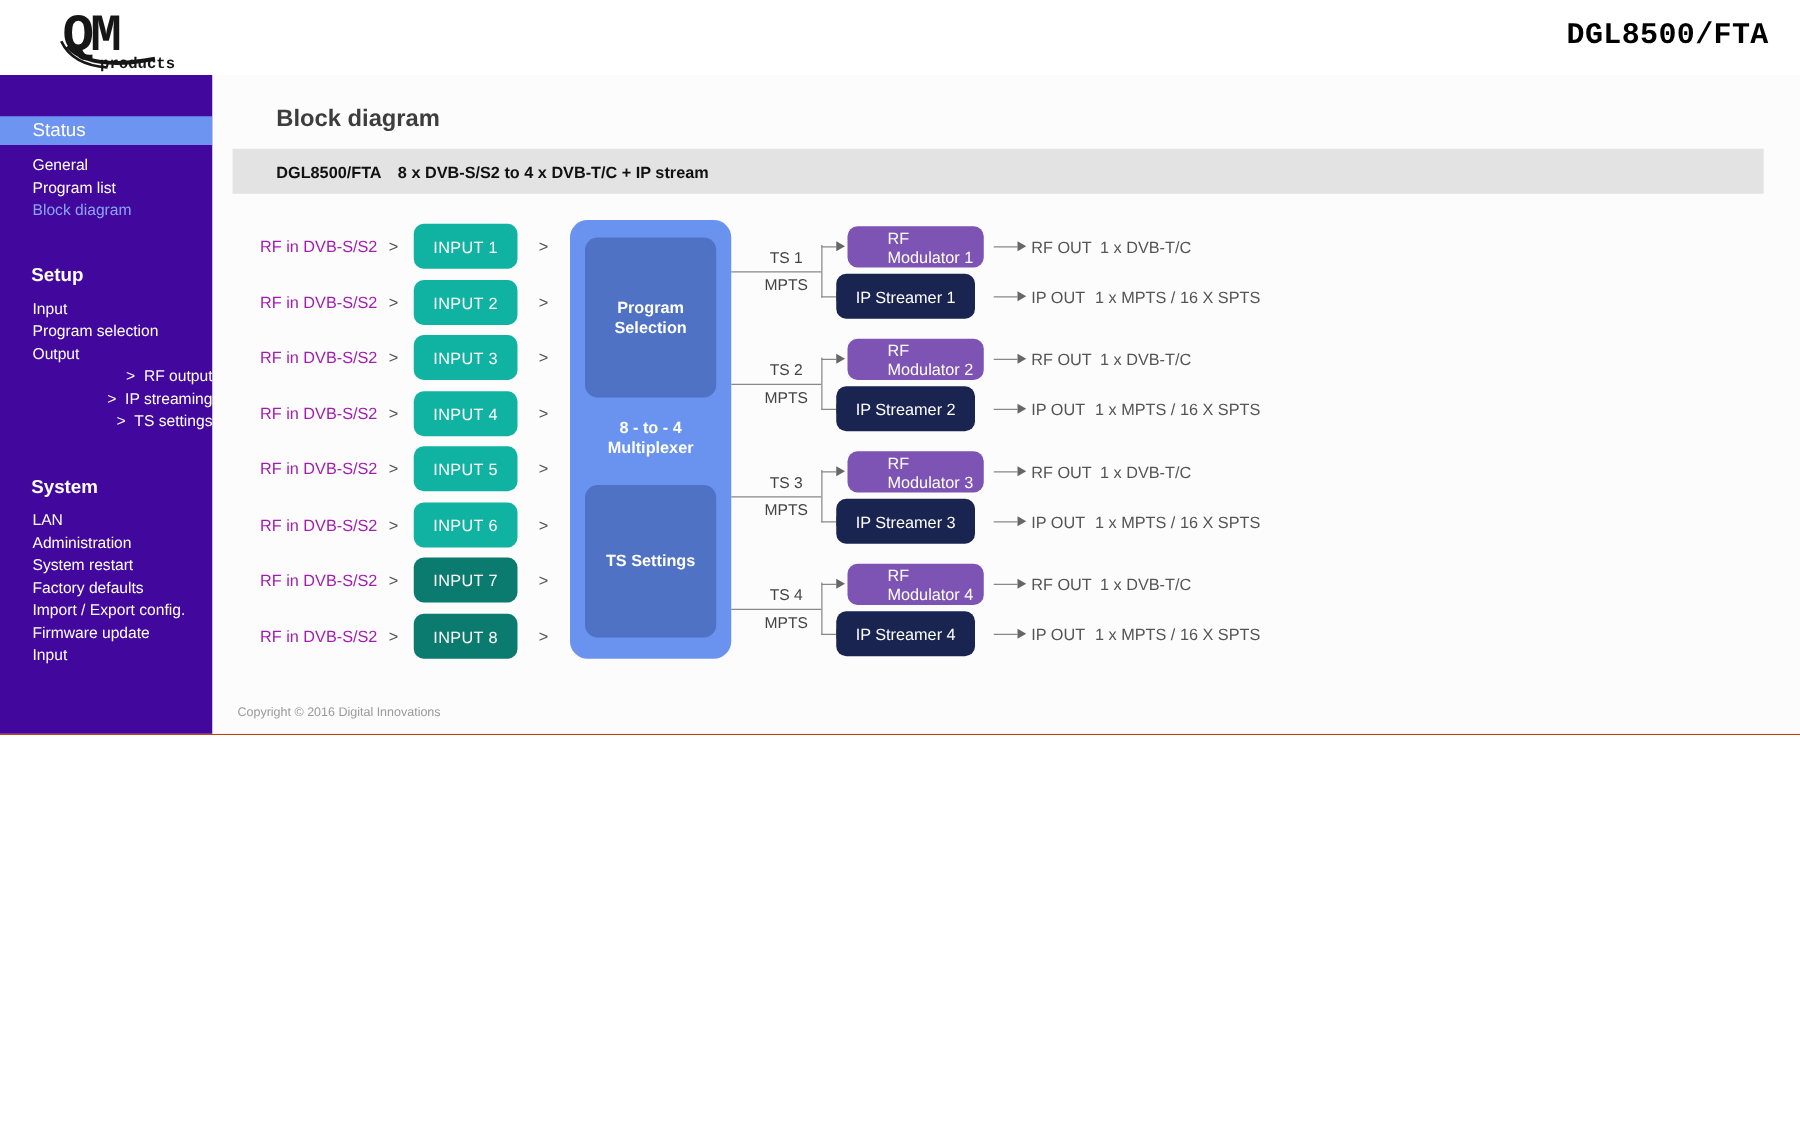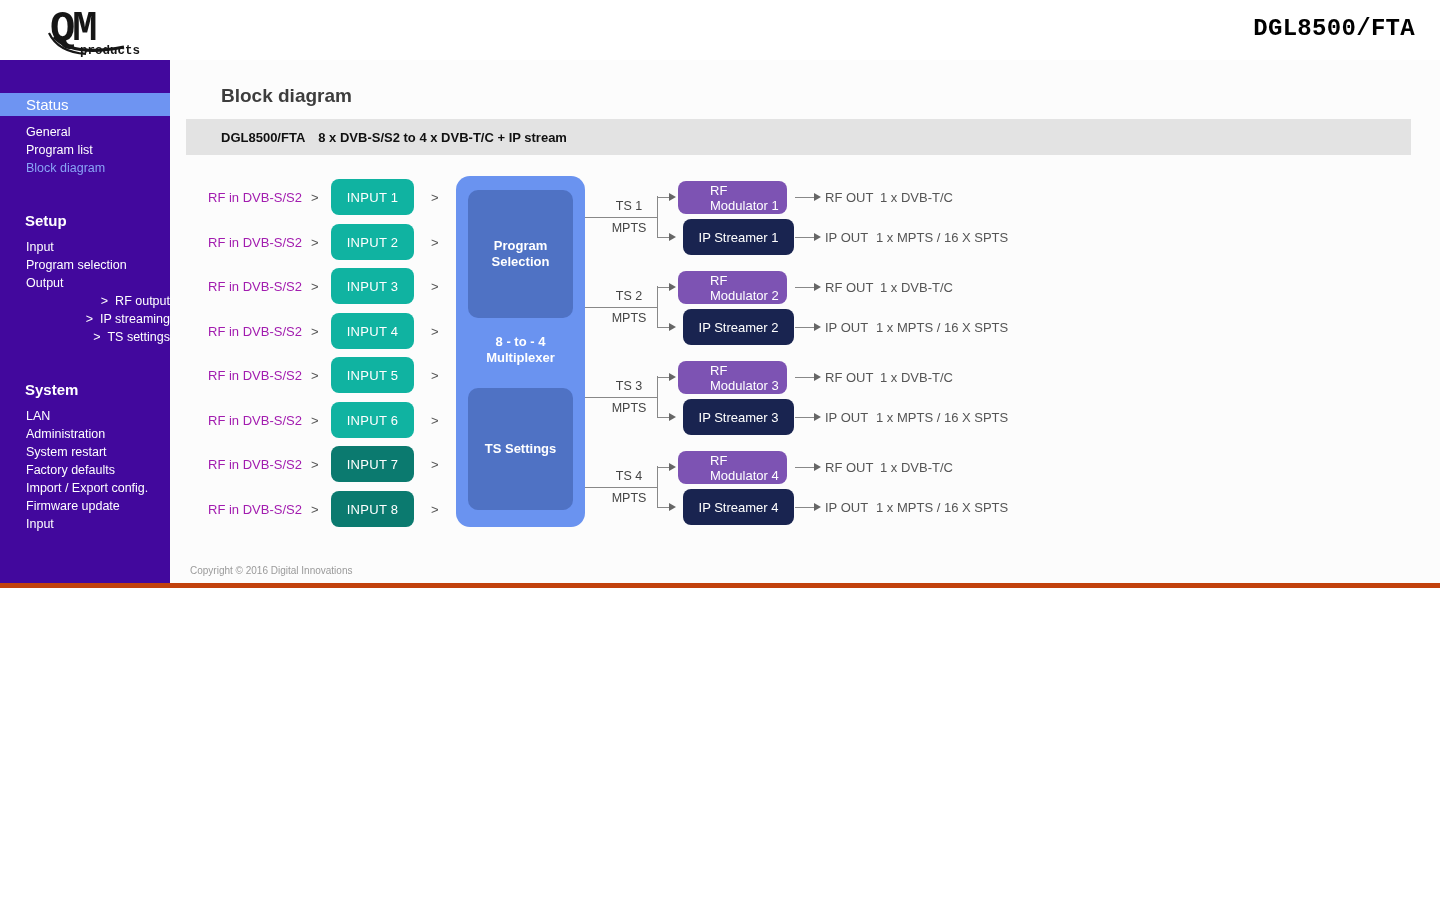--- a/index.html
+++ b/index.html
@@ -4,21 +4,21 @@
 <style>
   * { margin:0; padding:0; box-sizing:border-box; }
   html,body { width:1440px; height:900px; background:#fff; font-family:"Liberation Sans", sans-serif; }
 
   
   .top-header { position:relative; height:60px; background:#fff;font-family:Liberation Mono, monospace; }
   .logo { position:absolute; left:24px; top:2px; cursor:pointer; }
   .product-title { position:absolute; right:25px; top:15px; font-size:24px; font-weight:bold; color:#000; letter-spacing:.3px; }
 
   
-  .layout { display:flex; height:528px; border-bottom:5px solid #c2410c; }
+  .layout { display:flex; height:528px; border-bottom:1px solid #c2410c; }
 
   
   .sidebar { width:170px; flex-shrink:0; background:#42089d; overflow:hidden; }
   .status-bar { margin-top:33px; height:23px; background:#6e94f2; color:#fff; font-size:15px; line-height:23px; padding-left:26px; cursor:pointer; }
   .nav-group { padding-top:7px; }
   .nav-item { display:block; color:#fff; font-size:12.5px; line-height:18px; padding-left:26px; text-decoration:none; cursor:pointer; white-space:nowrap; }
   .nav-item.active { color:#8aa4f6; }
   .nav-item.sub { padding-left:38px;text-align:right; }
   .nav-item .sub-chev { margin-right:7px; }
   .section-title { color:#fff; font-size:15px; font-weight:bold; line-height:20px; padding-left:25px; margin-top:34px; }
@@ -54,21 +54,21 @@
   .g-vline { position:absolute; left:72px; top:19px; width:1px; height:42px; background:#888; }
   .g-ts   { position:absolute; left:18px; top:22px; width:52px; text-align:center; font-size:12.5px; color:#444; }
   .g-mpts { position:absolute; left:18px; top:44px; width:52px; text-align:center; font-size:12.5px; color:#444; }
   .g-arrow { position:absolute; height:1px; background:#888; }
   .g-arrow::after { content:""; position:absolute; right:-7px; top:-4px; width:0; height:0; border-left:7px solid #666; border-top:4px solid transparent; border-bottom:4px solid transparent; }
   .a-in-top  { left:72px; top:20px; width:12px; }
   .a-in-bot  { left:72px; top:60px; width:12px; }
   .a-out-top { left:210px; top:20px; width:19px; }
   .a-out-bot { left:210px; top:60px; width:19px; }
   .g-mod { position:absolute; left:93px; top:4px;  width:109px; height:33px; background:#7d53b3; border-radius:8px; color:#fff; font-size:13px; display:flex; align-items:center; justify-content:center; cursor:pointer;padding-left:32px; }
-  .g-str { position:absolute; left:98px; top:42px; width:111px; height:36px; background:#192450; border-radius:8px; color:#fff; font-size:13px; display:flex; align-items:center; justify-content:center; cursor:pointer; }
+  .g-str { position:absolute; left:84px; top:42px; width:111px; height:36px; background:#192450; border-radius:8px; color:#fff; font-size:13px; display:flex; align-items:center; justify-content:center; cursor:pointer; }
   .g-out { position:absolute; font-size:13px; color:#555; white-space:nowrap; }
   .o-rf-l { left:240px; top:13px; }
   .o-rf-v { left:295px; top:13px; }
   .o-ip-l { left:240px; top:53px; }
   .o-ip-v { left:291px; top:53px; }
 
   .copyright { position:absolute; left:20px; top:505px; font-size:10px; color:#9a9a9a;text-align:center; }
 </style>
 </head>
 <body>

